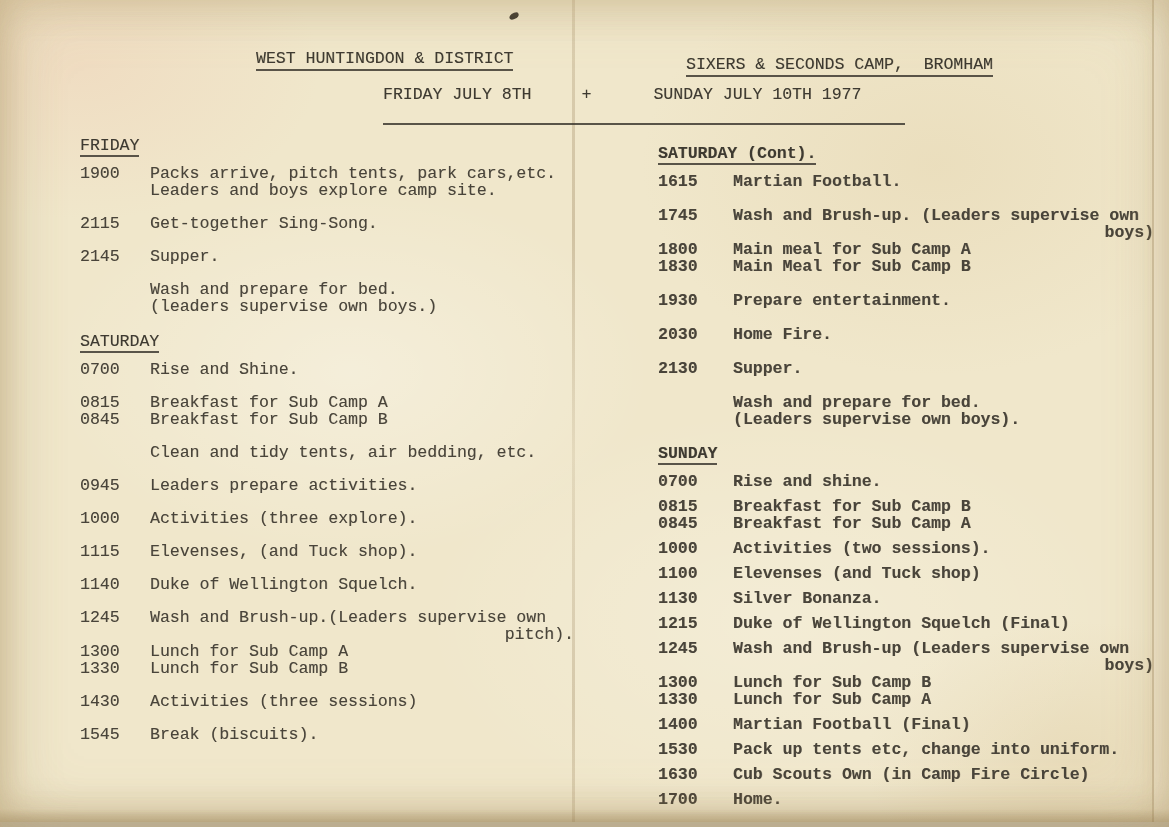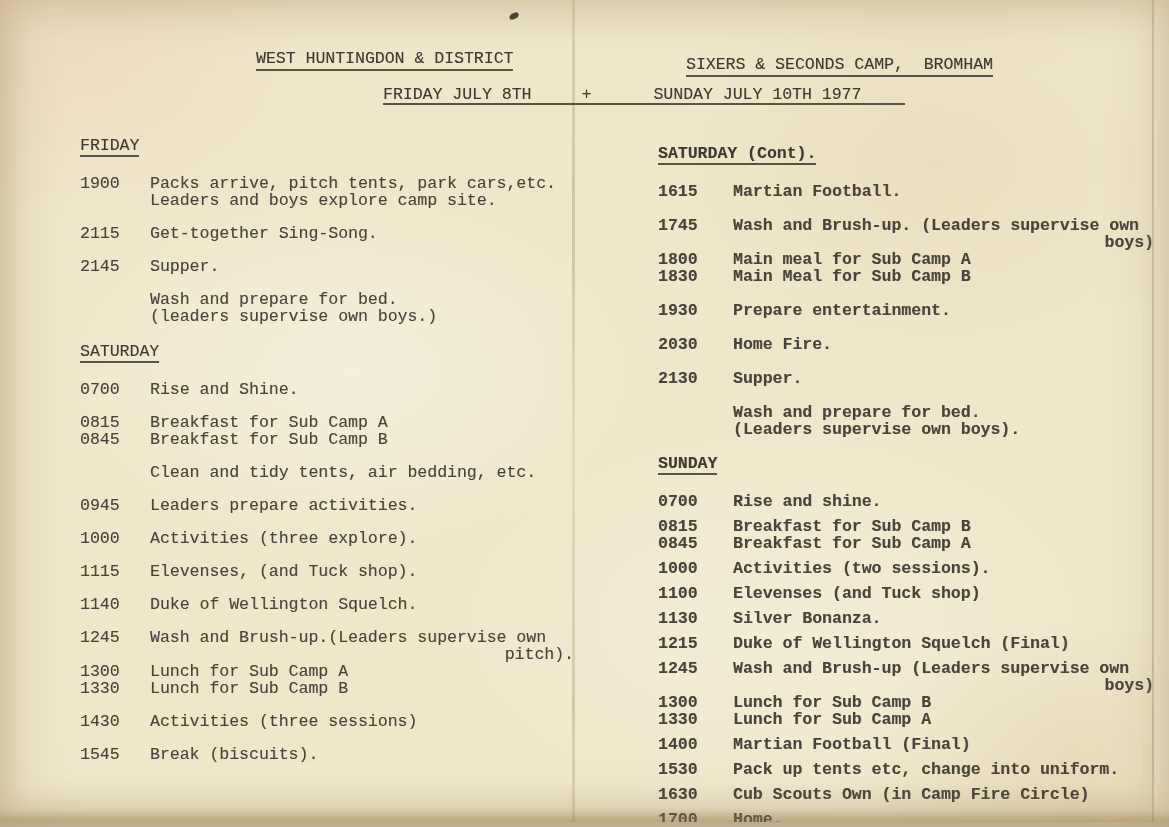--- a/index.html
+++ b/index.html
@@ -63,34 +63,34 @@
     transform:rotate(-22deg);
   }
   
   .hdr{position:absolute;white-space:pre;z-index:3;
        border-bottom:2px solid rgba(62,58,49,0.85);padding-bottom:2px;color:var(--ink-strong);}
   #hdr-left{left:256px;top:50px;}
   #hdr-right{left:686px;top:56px;}
   #date-line{
     position:absolute;left:383px;top:86px;width:522px;z-index:3;
     display:flex;align-items:baseline;white-space:pre;
-    border-bottom:2px solid rgba(62,58,49,0.85);padding-bottom:0;color:var(--ink-strong);
+    border-bottom:2px solid rgba(62,58,49,0.85);padding-bottom:20px;color:var(--ink-strong);
   }
   #date-sep{margin-left:50px;}
   #date-right{margin-left:62px;}
   
   .col{position:absolute;z-index:3;}
   #col-left{left:80px;top:137px;width:494px;}
   #col-right{left:658px;top:145px;width:496px;font-weight:bold;}
   .section{margin-bottom:18px;}
   #col-right .section{margin-bottom:6px;}
   .sec-title{
     display:table;white-space:pre;color:var(--ink-strong);
     border-bottom:2px solid rgba(62,58,49,0.85);
-    padding-bottom:1px;margin-bottom:18px;
+    padding-bottom:1px;margin-bottom:8px;
   }
   .block{margin-bottom:16px;}
   #col-right .block{margin-bottom:17px;}
   #col-right .section:nth-of-type(2) .block{margin-bottom:8px;}
   .block:last-child{margin-bottom:0;}
   .row{display:flex;justify-content:center;}
   .time{flex:none;width:70px;}
   #col-right .time{width:75px;}
   .text{flex:1;white-space:pre-wrap;}
   .text.right{text-align:right;}

